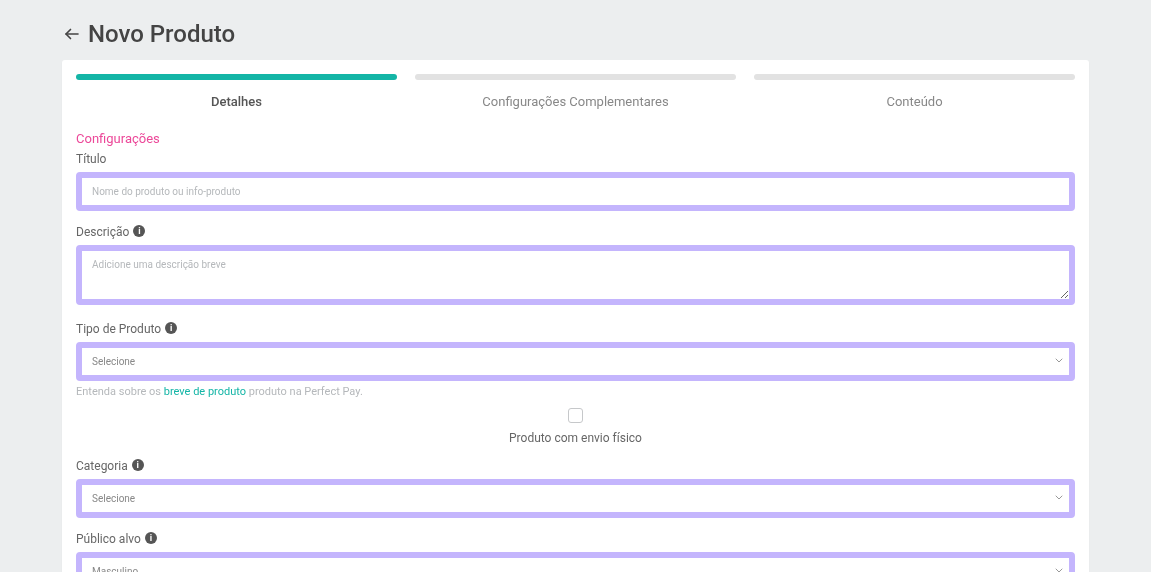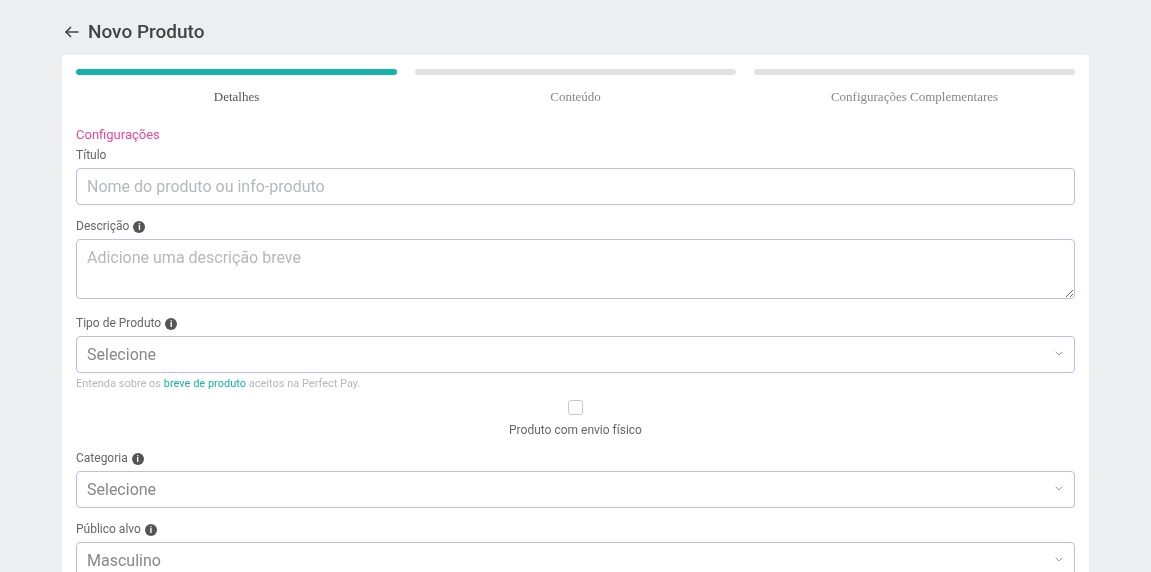--- a/index.html
+++ b/index.html
@@ -24,35 +24,34 @@
       width: 20px;
       height: 20px;
       margin-right: 6px;
       cursor: pointer;
       display: inline-flex;
       align-items: center;
       justify-content: center;
     }
     .back-arrow svg { width: 18px; height: 18px; }
     .page-title {
-      font-size: 19px;
+      font-size: 24px;
       font-weight: 500;
       color: #444;
     }
     .card {
       background: #fff;
       margin: 0 62px;
       border-radius: 3px;
       box-shadow: 0 1px 2px rgba(0,0,0,0.04);
     }
     .stepper {
       display: flex;
       padding: 14px 14px 0 14px;
       gap: 18px;
-      font-family: Liberation Serif, serif;
     }
     .step {
       flex: 1;
       text-align: center;
     }
     .step-bar {
       height: 6px;
       border-radius: 4px;
       background: #e2e2e2;
       margin-bottom: 14px;
@@ -76,21 +75,21 @@
       font-size: 13px;
       color: #ec4899;
       padding: 8px 0 6px 0;
       font-weight: 400;
     }
     .form-group {
       margin-bottom: 14px;
     }
     .form-label {
       display: flex;
-      align-items: flex-end;
+      align-items: flex-start;
       gap: 4px;
       font-size: 12px;
       color: #666;
       margin-bottom: 6px;
     }
     .info-icon {
       display: inline-flex;
       align-items: center;
       justify-content: center;
       width: 12px;
@@ -98,24 +97,24 @@
       border-radius: 50%;
       background: #555;
       color: #fff;
       font-size: 9px;
       font-weight: 700;
       line-height: 1;
       cursor: pointer;
     }
     .form-control {
       width: 100%;
-      border: 1px solid #c4b5fd;
+      border: 6px solid #c4b5fd;
       border-radius: 4px;
       padding: 8px 10px;
-      font-size: 16px;
+      font-size: 10px;
       color: #555;
       background: #fff;
       font-family: inherit;
     }
     .form-control::placeholder { color: #b5b8bb; }
     textarea.form-control {
       resize: both;
       height: 60px;
     }
     .select-wrap {
@@ -180,25 +179,25 @@
 
   <div class="card">
 
     <div class="stepper">
       <div class="step active">
         <div class="step-bar"></div>
         <div class="step-label">Detalhes</div>
       </div>
       <div class="step">
         <div class="step-bar"></div>
-        <div class="step-label">Conteúdo</div>
+        <div class="step-label">Configurações Complementares</div>
       </div>
       <div class="step">
         <div class="step-bar"></div>
-        <div class="step-label">Configurações Complementares</div>
+        <div class="step-label">Conteúdo</div>
       </div>
     </div>
 
     <div class="form-area">
       <div class="section-title">Configurações</div>
 
       <div class="form-group">
         <div class="form-label">
           <span>Título</span>
         </div>
@@ -220,21 +219,21 @@
         </div>
         <div class="select-wrap">
           <div class="form-control">Selecione</div>
           <span class="select-chevron">
             <svg viewBox="0 0 24 24" fill="none" stroke="#999" stroke-width="2" stroke-linecap="round" stroke-linejoin="round">
                 <polyline points="6 9 12 15 18 9"></polyline>
               </svg>
           </span>
         </div>
         <div class="help-text">
-          <span>Entenda sobre os </span><a>breve de produto</a><span> aceitos na Perfect Pay.</span>
+          <span>Entenda sobre os </span><a>breve de produto</a><span> produto na Perfect Pay.</span>
         </div>
       </div>
 
       <div class="checkbox-row">
         <div class="checkbox"></div>
         <span>Produto com envio físico</span>
       </div>
 
       <div class="form-group">
         <div class="form-label">

